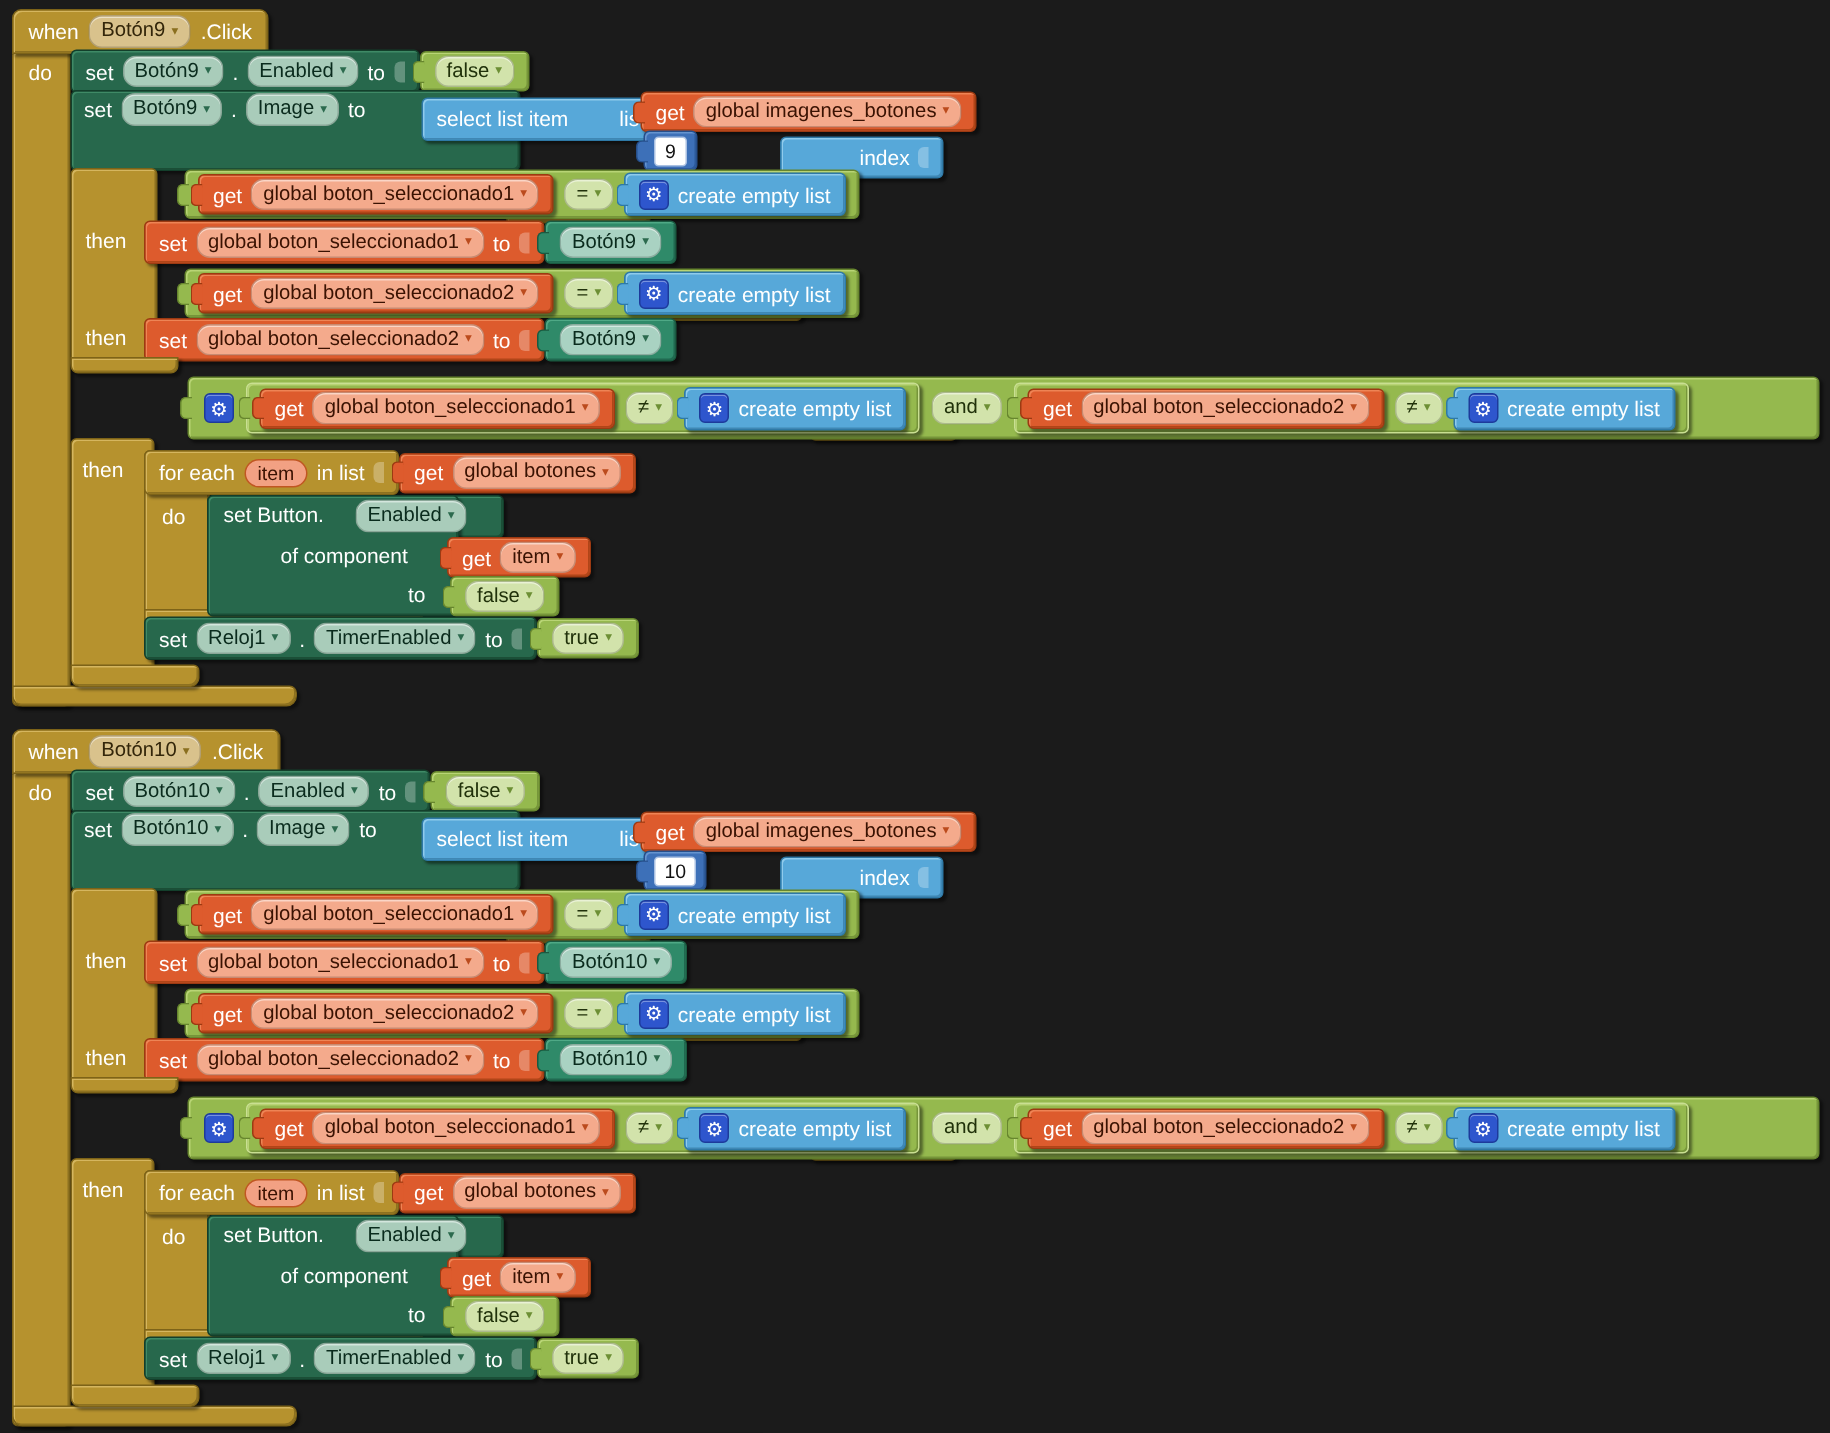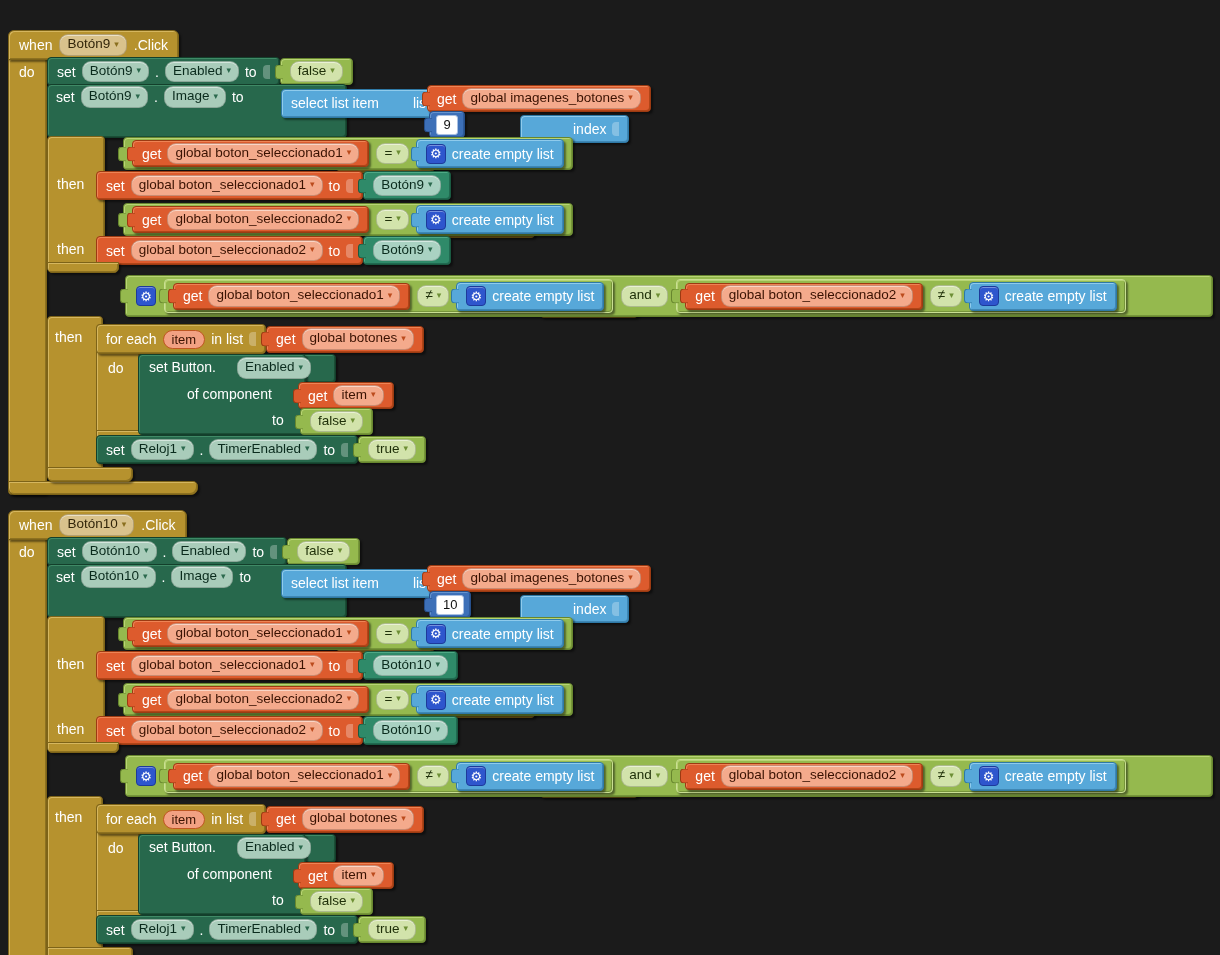--- a/index.html
+++ b/index.html
@@ -1,18 +1,18 @@
 <!DOCTYPE html>
 <html><head>
 <meta charset="utf-8">
 <style>
   html,body{margin:0;padding:0;background:#1b1b1b;}
   #canvas{position:relative;width:1220px;height:955px;background:#1b1b1b;overflow:hidden;
           font-family:"Liberation Sans",sans-serif;-webkit-font-smoothing:antialiased;}
-  .grp{position:absolute;width:1212px;height:470px;margin-top:24px;}
+  .grp{position:absolute;width:1212px;height:470px;}
   .abs{position:absolute;}
   .row{position:absolute;display:flex;align-items:center;}
   .blk{display:inline-flex;align-items:center;gap:6px;padding:0 9px;height:27px;border-radius:4px;
        position:relative;color:#fff;font-size:14px;white-space:nowrap;
        background:var(--bg);border:1px solid var(--bd);
        box-shadow:inset 1px 1px 0 var(--hi),inset -1px -1px 0 var(--lo),2px 2px 2px rgba(0,0,0,.45);}
   .col{position:absolute;border-radius:4px;background:var(--bg);border:1px solid var(--bd);
        box-shadow:inset 1px 1px 0 var(--hi),inset -1px -1px 0 var(--lo),2px 2px 2px rgba(0,0,0,.45);}
   .gold{--bg:#b6922e;--bd:#7d6318;--hi:#d5b65f;--lo:#8d7120;--pbg:#d9c28c;--ptx:#33260a;--par:#8a6f1f;}
   .dgreen{--bg:#27684c;--bd:#133f2b;--hi:#3f8a66;--lo:#1b4e36;--pbg:#a9ccba;--ptx:#0a2b1d;--par:#2c6a4e;}

